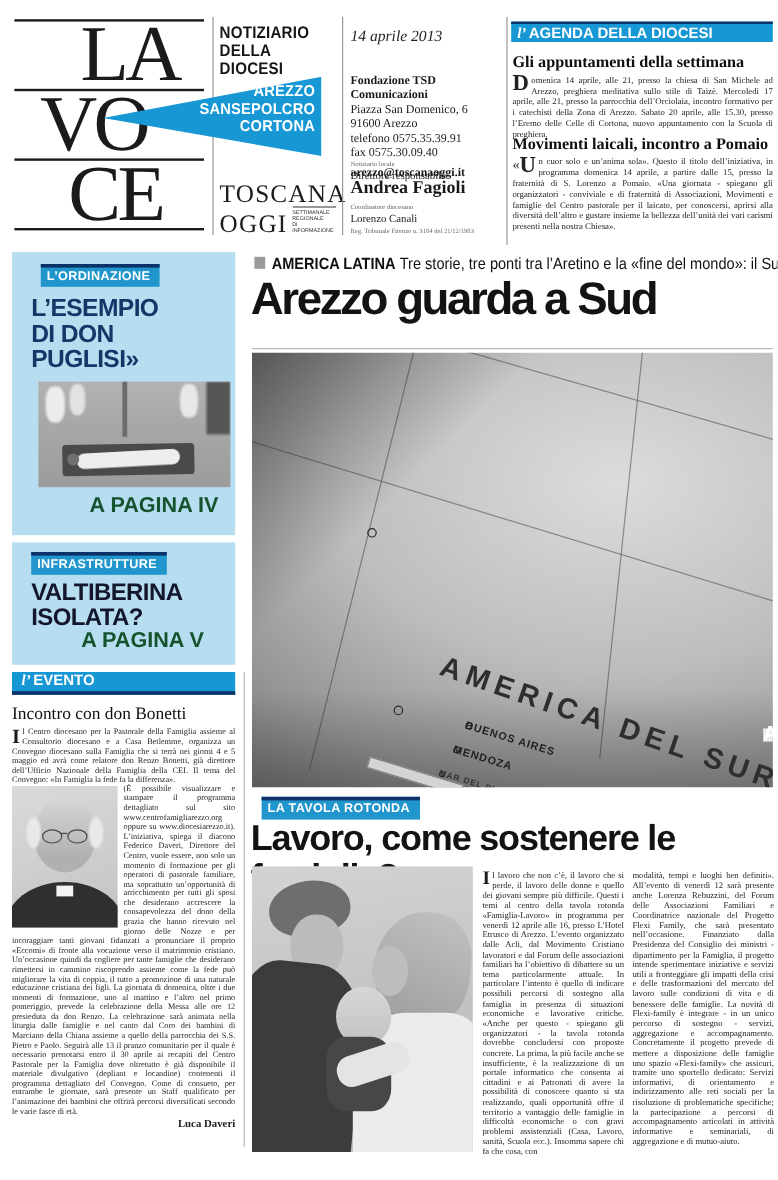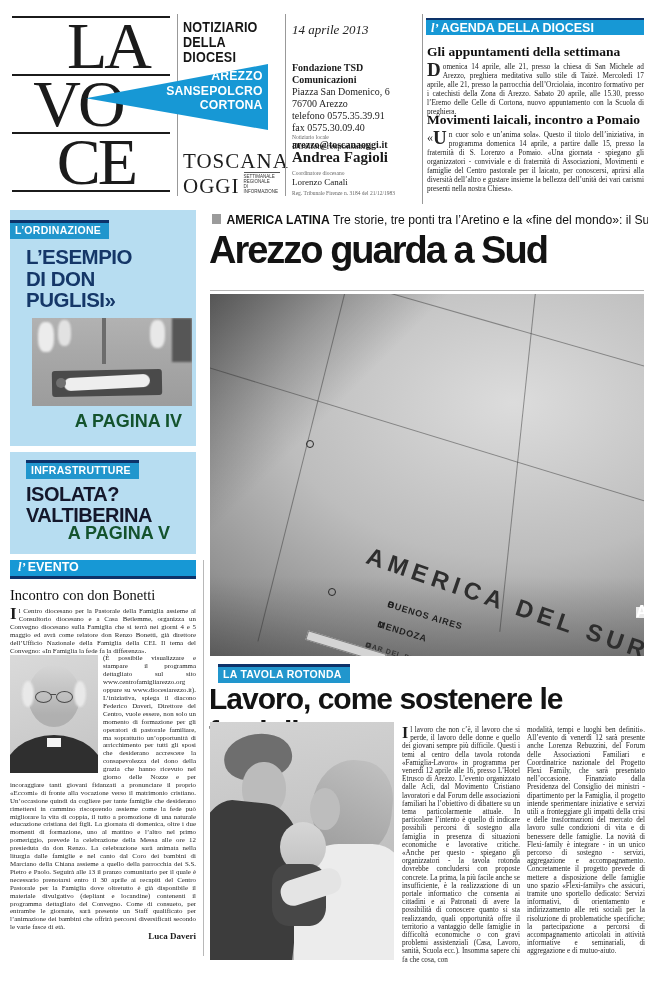--- a/index.html
+++ b/index.html
@@ -50,21 +50,21 @@
            text-align:justify;color:#222;}
   .dropcap{float:left;font-weight:700;font-size:19px;line-height:16px;padding-right:2px;}
   .dc-q{float:left;font-weight:400;font-size:12px;line-height:14px;}
 
   
   .bluebox{position:absolute;left:10px;width:186px;background:#b7ddf1;}
   .tag{display:inline-block;border-top:3px solid #0d3269;background:#2196cd;color:#fff;
        font-family:"Liberation Sans",sans-serif;font-weight:700;font-size:10.5px;
        line-height:13px;padding:1px 8px 2px 5px;letter-spacing:.3px;}
   #box1{top:210px;height:236px;}
-  #box1 .tag{margin:10px 0 0 0;}
+  #box1 .tag{margin:10px 0 0 24px;}
   #box1 h2{margin:7px 12px 0 16px;font-family:"Liberation Sans",sans-serif;font-weight:700;
            font-size:20.5px;line-height:21.5px;letter-spacing:-.5px;color:#153768;}
   #ordphoto{left:22px;top:108px;width:160px;height:88px;position:absolute;}
   #box1 .pref,#box2 .pref{position:absolute;right:14px;font-family:"Liberation Sans",sans-serif;
            font-weight:700;font-size:18px;color:#14532d;}
   #box1 .pref{bottom:14px;}
   #box2{top:452px;height:102px;}
   #box2 .tag{margin:8px 0 0 16px;}
   #box2 h2{margin:5px 12px 0 16px;font-family:"Liberation Sans",sans-serif;font-weight:700;
            font-size:20px;line-height:21px;letter-spacing:-.5px;color:#14172b;}
@@ -169,21 +169,21 @@
     </div>
   </div>
 
   <div class="vrule" style="left:285px;top:14px;height:182px"></div>
 
   <div class="abs" id="datebox">14 aprile 2013</div>
 
   <div class="abs" id="pubblock">
     <div class="b">Fondazione TSD Comunicazioni</div>
     <div>Piazza San Domenico, 6</div>
-    <div>76700 Arezzo</div>
+    <div>91600 Arezzo</div>
     <div>telefono 0575.35.39.91</div>
     <div>fax 0575.30.09.40</div>
     <div class="email">arezzo@toscanaoggi.it</div>
   </div>
 
   <div class="abs" id="roles">
     <div class="tiny">Notiziario locale</div>
     <div class="t">Direttore responsabile</div>
     <div class="n">Andrea Fagioli</div>
     <div class="gap"></div>
@@ -224,22 +224,22 @@
       <div style="left:20px;top:52px;width:110px;height:26px;background:#4a4a4a;border-radius:3px;transform:rotate(-1deg)"></div>
       <div style="left:32px;top:58px;width:86px;height:13px;background:#eeeeee;border-radius:7px;transform:rotate(-3deg);filter:blur(.5px)"></div>
       <div style="left:24px;top:60px;width:10px;height:10px;background:#707070;border-radius:50%"></div>
     </div>
     <div class="pref">A PAGINA IV</div>
   </div>
 
   <div class="bluebox" id="box2">
     <div class="tag">INFRASTRUTTURE</div>
     <h2>
+      <div>VALTIBERINA</div>
       <div>ISOLATA?</div>
-      <div>VALTIBERINA</div>
     </h2>
     <div class="pref">A PAGINA V</div>
   </div>
 
   <div id="evento">
     <div id="evento-bar">
       <span class="pfx">l’</span><span>EVENTO</span>
     </div>
     <h2>Incontro con don Bonetti</h2>
     <div class="ev-body">

